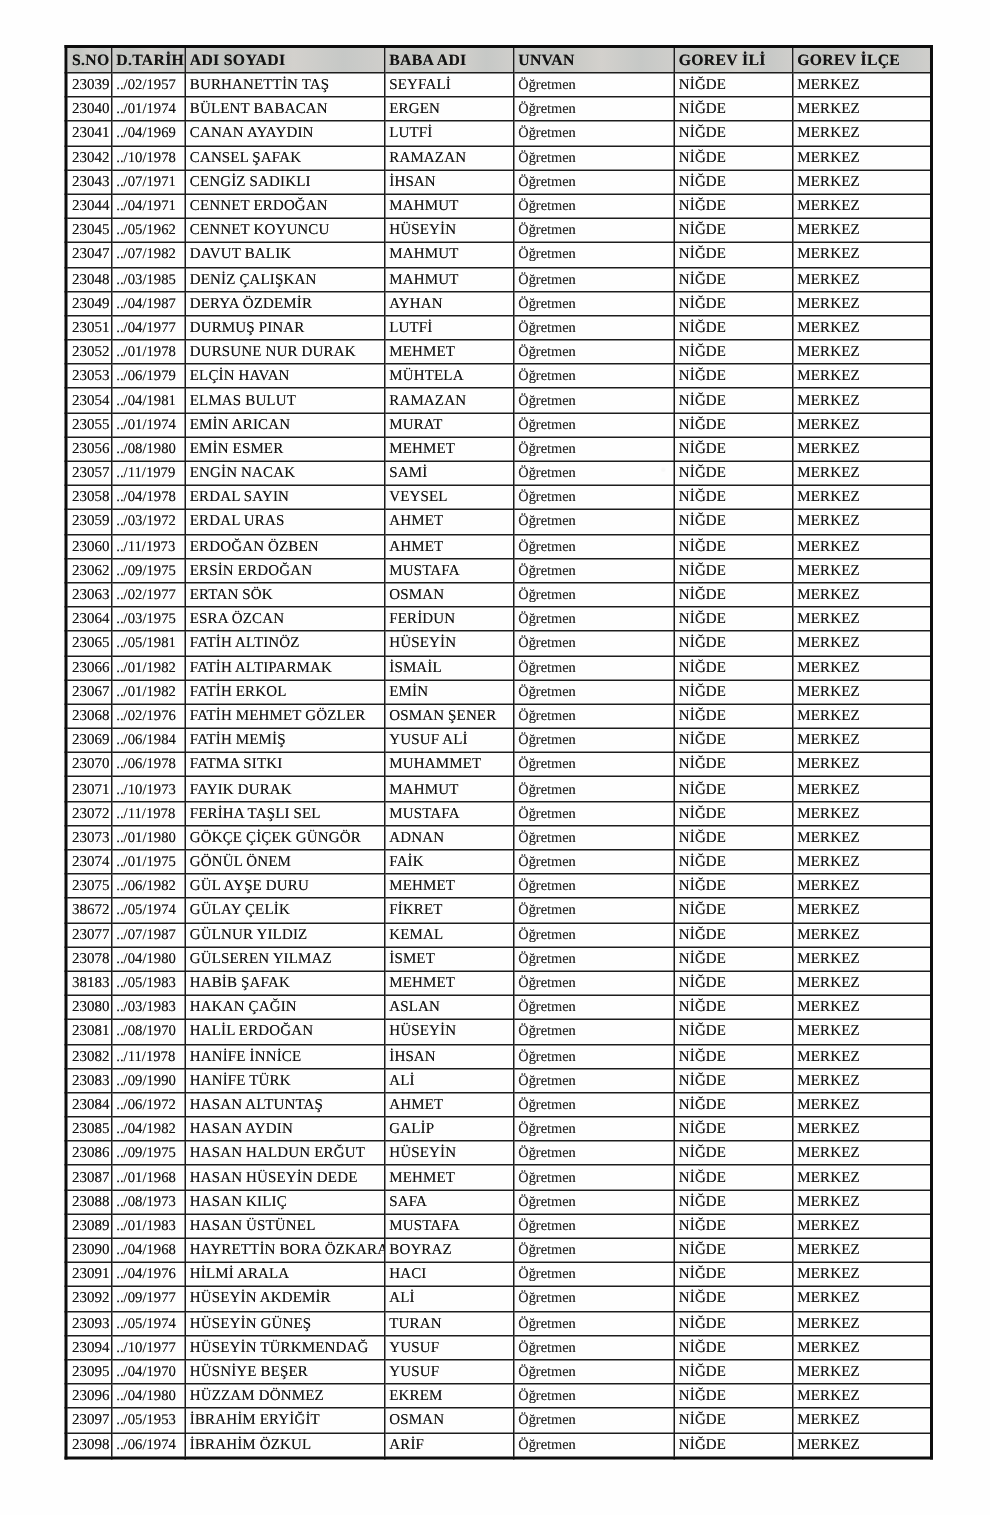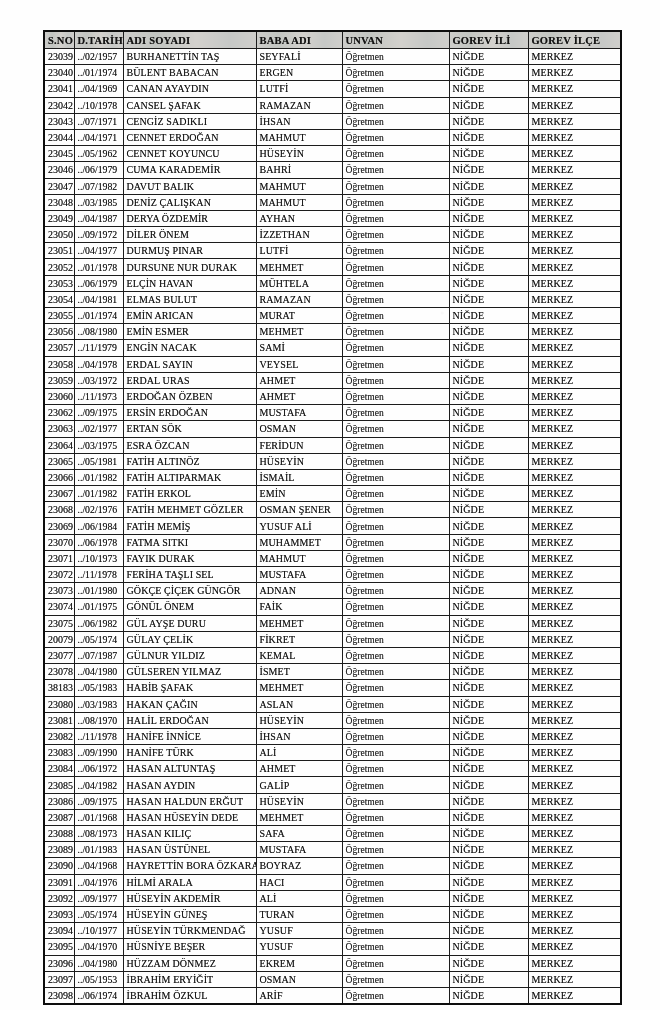--- a/index.html
+++ b/index.html
@@ -150,29 +150,20 @@
         <tr>
           <td class="col-0">23045</td>
           <td class="col-1">../05/1962</td>
           <td class="col-2">CENNET KOYUNCU</td>
           <td class="col-3">HÜSEYİN</td>
           <td class="col-4">Öğretmen</td>
           <td class="col-5">NİĞDE</td>
           <td class="col-6">MERKEZ</td>
         </tr>
         <tr>
-          <td class="col-0">23046</td>
-          <td class="col-1">../06/1979</td>
-          <td class="col-2">CUMA KARADEMİR</td>
-          <td class="col-3">BAHRİ</td>
-          <td class="col-4">Öğretmen</td>
-          <td class="col-5">NİĞDE</td>
-          <td class="col-6">MERKEZ</td>
-        </tr>
-        <tr>
           <td class="col-0">23047</td>
           <td class="col-1">../07/1982</td>
           <td class="col-2">DAVUT BALIK</td>
           <td class="col-3">MAHMUT</td>
           <td class="col-4">Öğretmen</td>
           <td class="col-5">NİĞDE</td>
           <td class="col-6">MERKEZ</td>
         </tr>
         <tr>
           <td class="col-0">23048</td>
@@ -186,29 +177,20 @@
         <tr>
           <td class="col-0">23049</td>
           <td class="col-1">../04/1987</td>
           <td class="col-2">DERYA ÖZDEMİR</td>
           <td class="col-3">AYHAN</td>
           <td class="col-4">Öğretmen</td>
           <td class="col-5">NİĞDE</td>
           <td class="col-6">MERKEZ</td>
         </tr>
         <tr>
-          <td class="col-0">23050</td>
-          <td class="col-1">../09/1972</td>
-          <td class="col-2">DİLER ÖNEM</td>
-          <td class="col-3">İZZETHAN</td>
-          <td class="col-4">Öğretmen</td>
-          <td class="col-5">NİĞDE</td>
-          <td class="col-6">MERKEZ</td>
-        </tr>
-        <tr>
           <td class="col-0">23051</td>
           <td class="col-1">../04/1977</td>
           <td class="col-2">DURMUŞ PINAR</td>
           <td class="col-3">LUTFİ</td>
           <td class="col-4">Öğretmen</td>
           <td class="col-5">NİĞDE</td>
           <td class="col-6">MERKEZ</td>
         </tr>
         <tr>
           <td class="col-0">23052</td>
@@ -411,21 +393,21 @@
         <tr>
           <td class="col-0">23075</td>
           <td class="col-1">../06/1982</td>
           <td class="col-2">GÜL AYŞE DURU</td>
           <td class="col-3">MEHMET</td>
           <td class="col-4">Öğretmen</td>
           <td class="col-5">NİĞDE</td>
           <td class="col-6">MERKEZ</td>
         </tr>
         <tr>
-          <td class="col-0">20079</td>
+          <td class="col-0">38672</td>
           <td class="col-1">../05/1974</td>
           <td class="col-2">GÜLAY ÇELİK</td>
           <td class="col-3">FİKRET</td>
           <td class="col-4">Öğretmen</td>
           <td class="col-5">NİĞDE</td>
           <td class="col-6">MERKEZ</td>
         </tr>
         <tr>
           <td class="col-0">23077</td>
           <td class="col-1">../07/1987</td>

